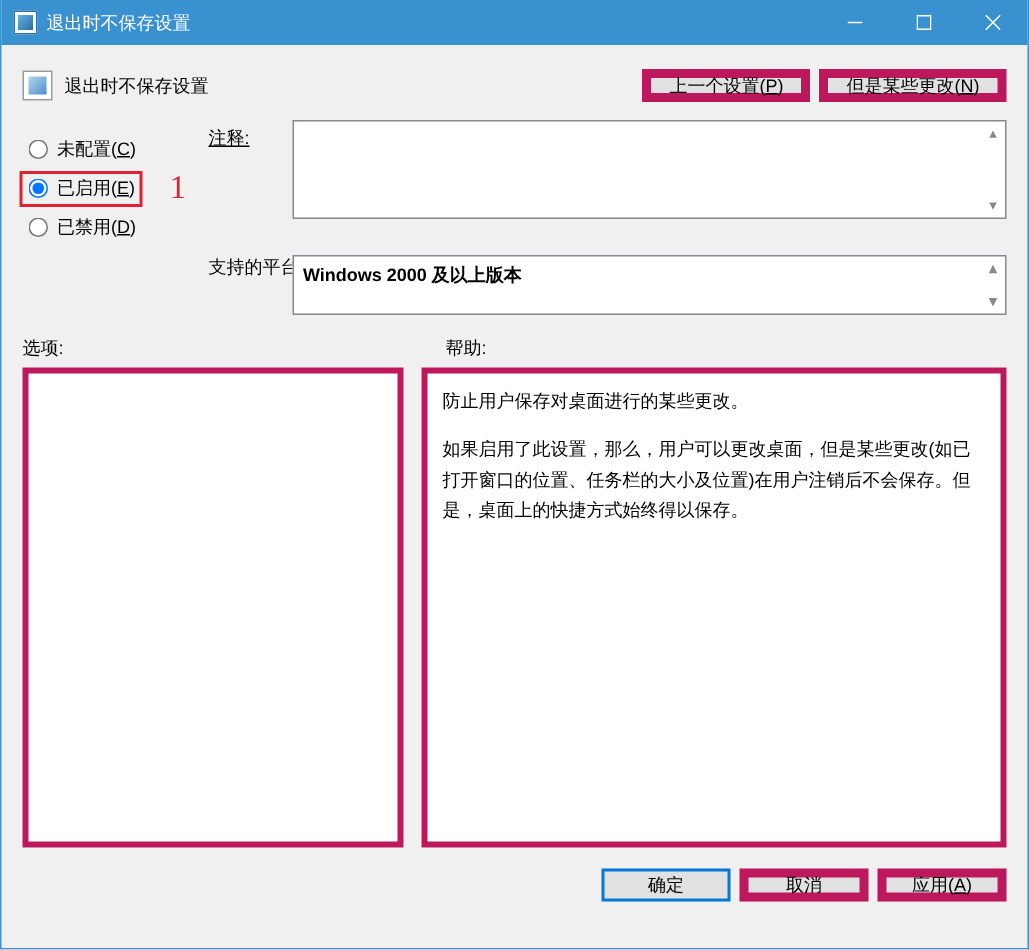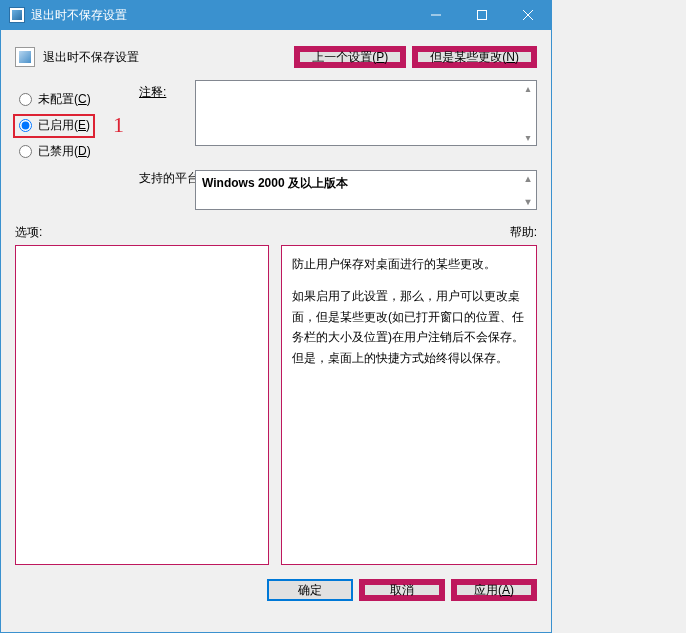--- a/index.html
+++ b/index.html
@@ -30,33 +30,33 @@
 .label-col .lbl { height: 26px; display: flex; align-items: flex-start; padding-top: 4px; text-decoration: underline; }
 .comment-area { grid-column: 3; }
 .textarea-like { background: #fff; border: 1px solid #828790; position: relative; }
 .textarea-like .scrollbit { position: absolute; right: 2px; width: 12px; color: #888; font-size: 10px; text-align: center; }
 .comment-box { height: 66px; }
 .platform-row { display: grid; grid-template-columns: 120px 52px 1fr; column-gap: 4px; padding: 6px 14px 0 14px; }
 .platform-box { height: 40px; padding: 4px 6px; color: #000; font-weight: bold; }
 
 .section-labels { display: flex; padding: 14px 14px 4px 14px; }
 .section-labels .left { width: 282px; }
-.section-labels .right { flex: 1; text-align: right; }
+.section-labels .right { flex: 1; }
 
 .lower { display: flex; gap: 12px; padding: 0 14px; height: 320px; }
-.panel { background: #fff; border: 1px solid #be185d; overflow: hidden; }
+.panel { background: #fff; border: 4px solid #be185d; overflow: hidden; }
 .options-panel { width: 254px; }
 .help-panel { flex: 1; padding: 8px 10px; line-height: 1.7; }
 .help-panel p { margin-bottom: 12px; }
 
 .footer { display: flex; justify-content: flex-end; gap: 6px; padding: 14px 14px 12px 14px; }
 .footer .btn { width: 86px; justify-content: center; }
 .footer .btn.primary { border: 1px solid #0078d7; outline: 1px solid #0078d7; outline-offset: -2px; }
 
-.container { position: relative; width: 552px; height: 633px; border: 1px solid #3a91cf; border-top: none; }
+.container { position: relative; width: 686px; height: 633px; border: 1px solid #3a91cf; border-top: none; }
 </style>
 </head>
 <body>
 
 <div class="container">
 
   <div class="titlebar">
     <div class="icon"></div>
     <div class="title">退出时不保存设置</div>
     <div class="winbtn">

